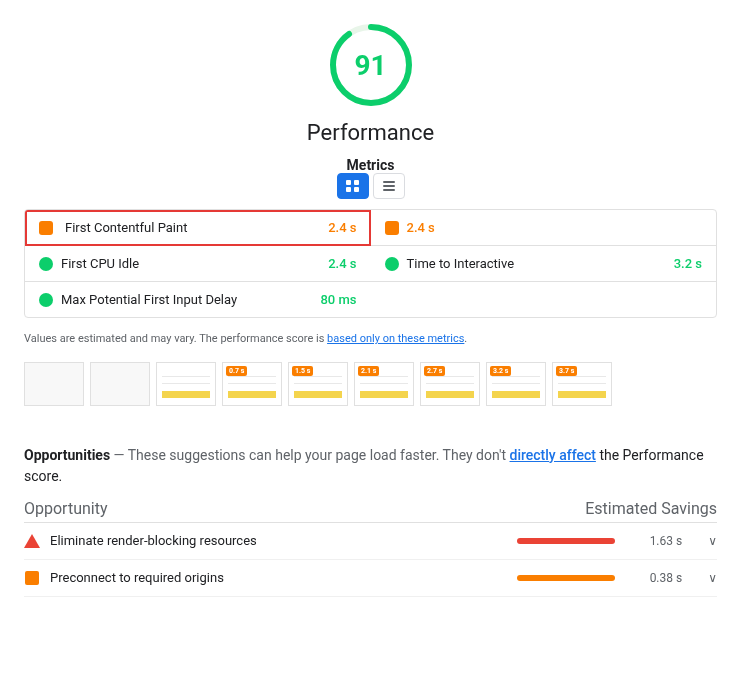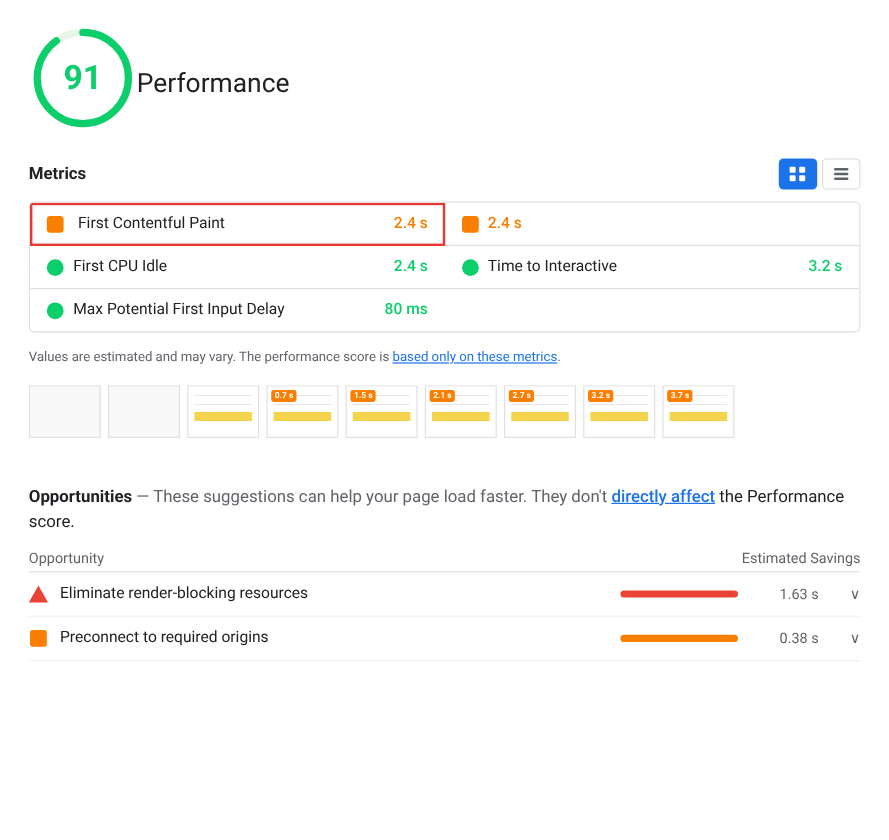--- a/index.html
+++ b/index.html
@@ -8,20 +8,21 @@
       background: #fff;
       color: #202124;
       width: 741px;
       min-height: 700px;
       padding: 20px 24px;
     }
 
     
     .score-section {
       display: flex;
+      flex-direction: column;
       align-items: center;
       margin-bottom: 12px;
     }
     .score-circle {
       width: 90px;
       height: 90px;
       position: relative;
       margin-bottom: 10px;
     }
     .score-circle svg {
@@ -44,20 +45,21 @@
       color: #202124;
     }
 
     
     .metrics-header {
       display: flex;
       justify-content: space-between;
       align-items: center;
       margin-bottom: 10px;
       margin-top: 8px;
+      flex-direction: column;
     }
     .metrics-title {
       font-size: 14px;
       font-weight: 700;
       color: #202124;
     }
     .view-toggle {
       display: flex;
       gap: 4px;
     }
@@ -149,21 +151,21 @@
       overflow: hidden;
     }
     .thumbnail {
       width: 60px;
       height: 44px;
       border: 1px solid #e0e0e0;
       border-radius: 0;
       background: #f8f8f8;
       flex-shrink: 0;
       display: flex;
-      align-items: flex-start;
+      align-items: flex-end;
       justify-content: center;
       position: relative;
       overflow: hidden;
     }
     .thumbnail.has-content {
       background: #fff;
     }
     .thumbnail-inner {
       width: 48px;
       height: 36px;
@@ -205,21 +207,21 @@
     }
 
     .opp-table-header {
       display: flex;
       justify-content: space-between;
       padding: 6px 0 4px 0;
       border-bottom: 1px solid #e0e0e0;
       margin-bottom: 0;
     }
     .opp-col-label {
-      font-size: 12px;
+      font-size: 16px;
       color: #5f6368;
     }
 
     .opp-row {
       display: flex;
       align-items: center;
       padding: 10px 0;
       border-bottom: 1px solid #f0f0f0;
       gap: 10px;
     }

